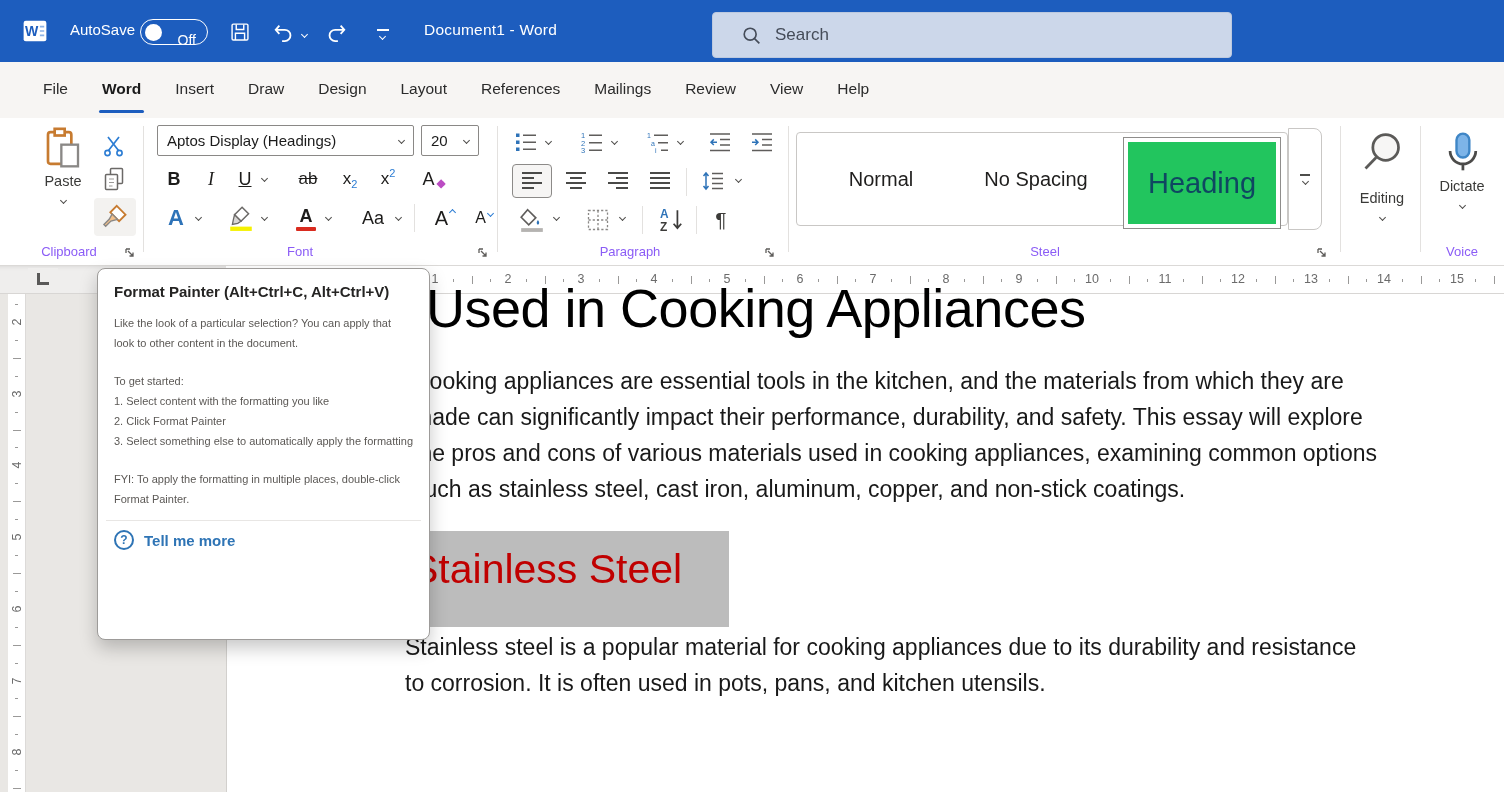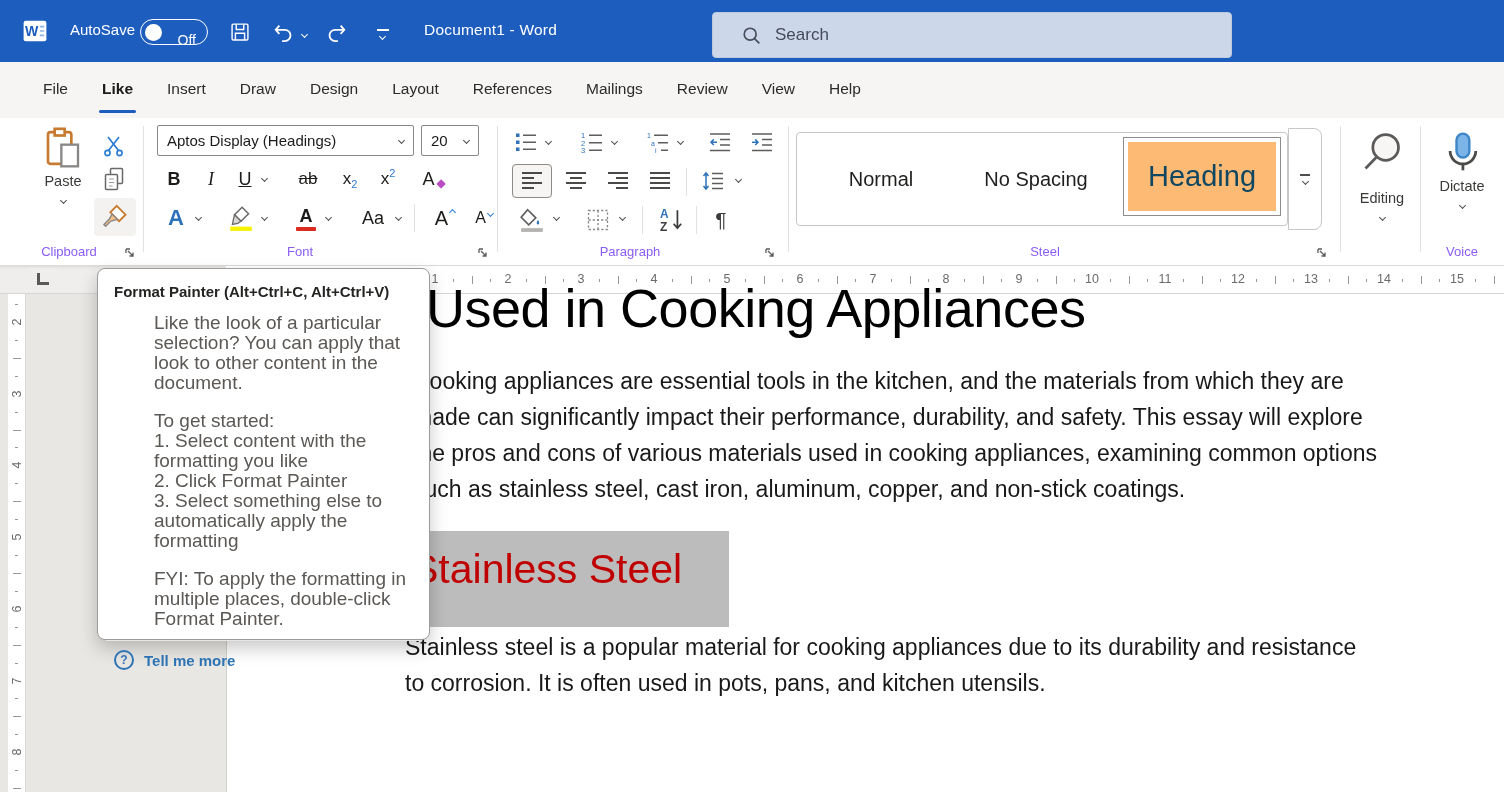--- a/index.html
+++ b/index.html
@@ -39,21 +39,21 @@
   .ch.white { border-color:#fff; }
   .combo { position:absolute; top:7px; height:31px; border:1px solid #8a8886; border-radius:2px; background:#fff; display:flex; align-items:center; }
   .combo .val { padding-left:9px; font-size:15px; color:#1b1b1b; white-space:nowrap; }
   .combo .ch { position:absolute; right:9px; }
   .selbox { border:1px solid #8c8a88; border-radius:4px; background:#f6f5f4; }
   .hoverbox { background:#f3f2f0; border-radius:4px; }
 
   
   #stylegallery { position:absolute; left:796px; top:14px; width:492px; height:94px; border:1px solid #c9c7c5; border-radius:4px; background:#fff; }
   .styleitem { position:absolute; top:0; height:92px; display:flex; align-items:center; justify-content:center; font-size:20px; color:#1f1e1d; }
-  #style-heading-box { position:absolute; left:326px; top:4px; width:158px; height:79px; border:1px solid #8f8d8b; background:#fdba74; box-shadow:inset 0 0 0 4px #fff; display:flex; align-items:center; justify-content:center; font-size:29px; color:#0f4761; }
+  #style-heading-box { position:absolute; left:326px; top:4px; width:158px; height:92px; border:1px solid #8f8d8b; background:#22c55e; box-shadow:inset 0 0 0 4px #fff; display:flex; align-items:center; justify-content:center; font-size:29px; color:#0f4761; }
   #stylestrip { position:absolute; left:1288px; top:10px; width:34px; height:102px; background:#fff; border:1px solid #c9c7c5; border-radius:0 8px 8px 0; display:flex; flex-direction:column; align-items:center; justify-content:center; gap:3px; }
   #stylestrip .bar { width:10px; height:1.5px; background:#4e4d4b; }
 
   
   #rulerH { position:absolute; left:0; top:266px; width:1504px; height:28px; background:#efeeed; box-shadow:inset 0 5px 5px -5px rgba(0,0,0,.12); }
   #rulerH .white { position:absolute; left:226px; top:0; right:0; height:27px; background:#fff; }
   #rulerH { border-bottom:1px solid #d8d6d4; }
   .rnum { position:absolute; top:6px; font-size:12.5px; color:#6b6b6b; width:20px; text-align:center; }
   .rpipe { position:absolute; top:10px; width:1px; height:8px; background:#9a9998; }
   .rdot { position:absolute; top:12.5px; width:1px; height:3px; background:#9a9998; }
@@ -69,21 +69,21 @@
   #page { position:absolute; left:226px; top:0; right:0; height:498px; background:#fff; border-left:1px solid #d2d0cd; }
   #doc-heading { position:absolute; left:199px; top:-16px; font-size:54px; line-height:60px; color:#000; letter-spacing:-.5px; white-space:nowrap; font-weight:500; }
   .p1line { position:absolute; left:186px; font-size:23px; color:#191919; white-space:nowrap; }
   #hl-box { position:absolute; left:134px; top:237px; width:368px; height:96px; background:#bcbcbc; }
   #doc-h2 { position:absolute; left:184px; top:252px; font-size:41px; font-weight:500; color:#c00000; white-space:nowrap; }
   .p2line { position:absolute; left:178px; font-size:23px; color:#191919; white-space:nowrap; }
 
   
   #tooltip { position:absolute; left:97px; top:268px; width:333px; height:372px; background:#fff; border:1px solid #9d9b99; border-radius:8px; box-shadow:0 8px 18px rgba(0,0,0,.22); z-index:50; padding:14px 16px 10px 16px; }
   #tooltip .tt-title { font-size:15px; font-weight:bold; color:#252423; margin-bottom:13px; }
-  #tooltip .tt-p { font-size:19px; line-height:20px; color:#5b5855;margin-left:40px; }
+  #tooltip .tt-p { font-size:11px; line-height:20px; color:#5b5855; }
   #tooltip .gap { height:18px; }
   #tooltip hr { border:none; border-top:1px solid #e8e6e4; margin:11px -8px 9px -8px; }
   #tooltip .tt-link { display:flex; align-items:center; gap:10px; }
   #tooltip .qmark { width:20px; height:20px; border:2px solid #2e74b5; border-radius:50%; color:#2e74b5; font-size:12px; font-weight:bold; display:flex; align-items:center; justify-content:center; }
   #tooltip .tt-more { font-size:15px; font-weight:bold; color:#2e74b5; }
 </style>
 </head>
 <body>
 
 <div id="titlebar">
@@ -119,21 +119,21 @@
       <circle cx="10" cy="10" r="6.5" fill="none" stroke="#454c59" stroke-width="1.8"></circle>
       <path d="M14.8 14.8 L20 20" stroke="#454c59" stroke-width="1.8"></path>
     </svg>
     <div class="ph">Search</div>
   </div>
 </div>
 
 <div id="tabsrow">
   <div class="tabs">
     <div class="tab">File</div>
-    <div class="tab active">Like</div>
+    <div class="tab active">Word</div>
     <div class="tab">Insert</div>
     <div class="tab">Draw</div>
     <div class="tab">Design</div>
     <div class="tab">Layout</div>
     <div class="tab">References</div>
     <div class="tab">Mailings</div>
     <div class="tab">Review</div>
     <div class="tab">View</div>
     <div class="tab">Help</div>
   </div>

